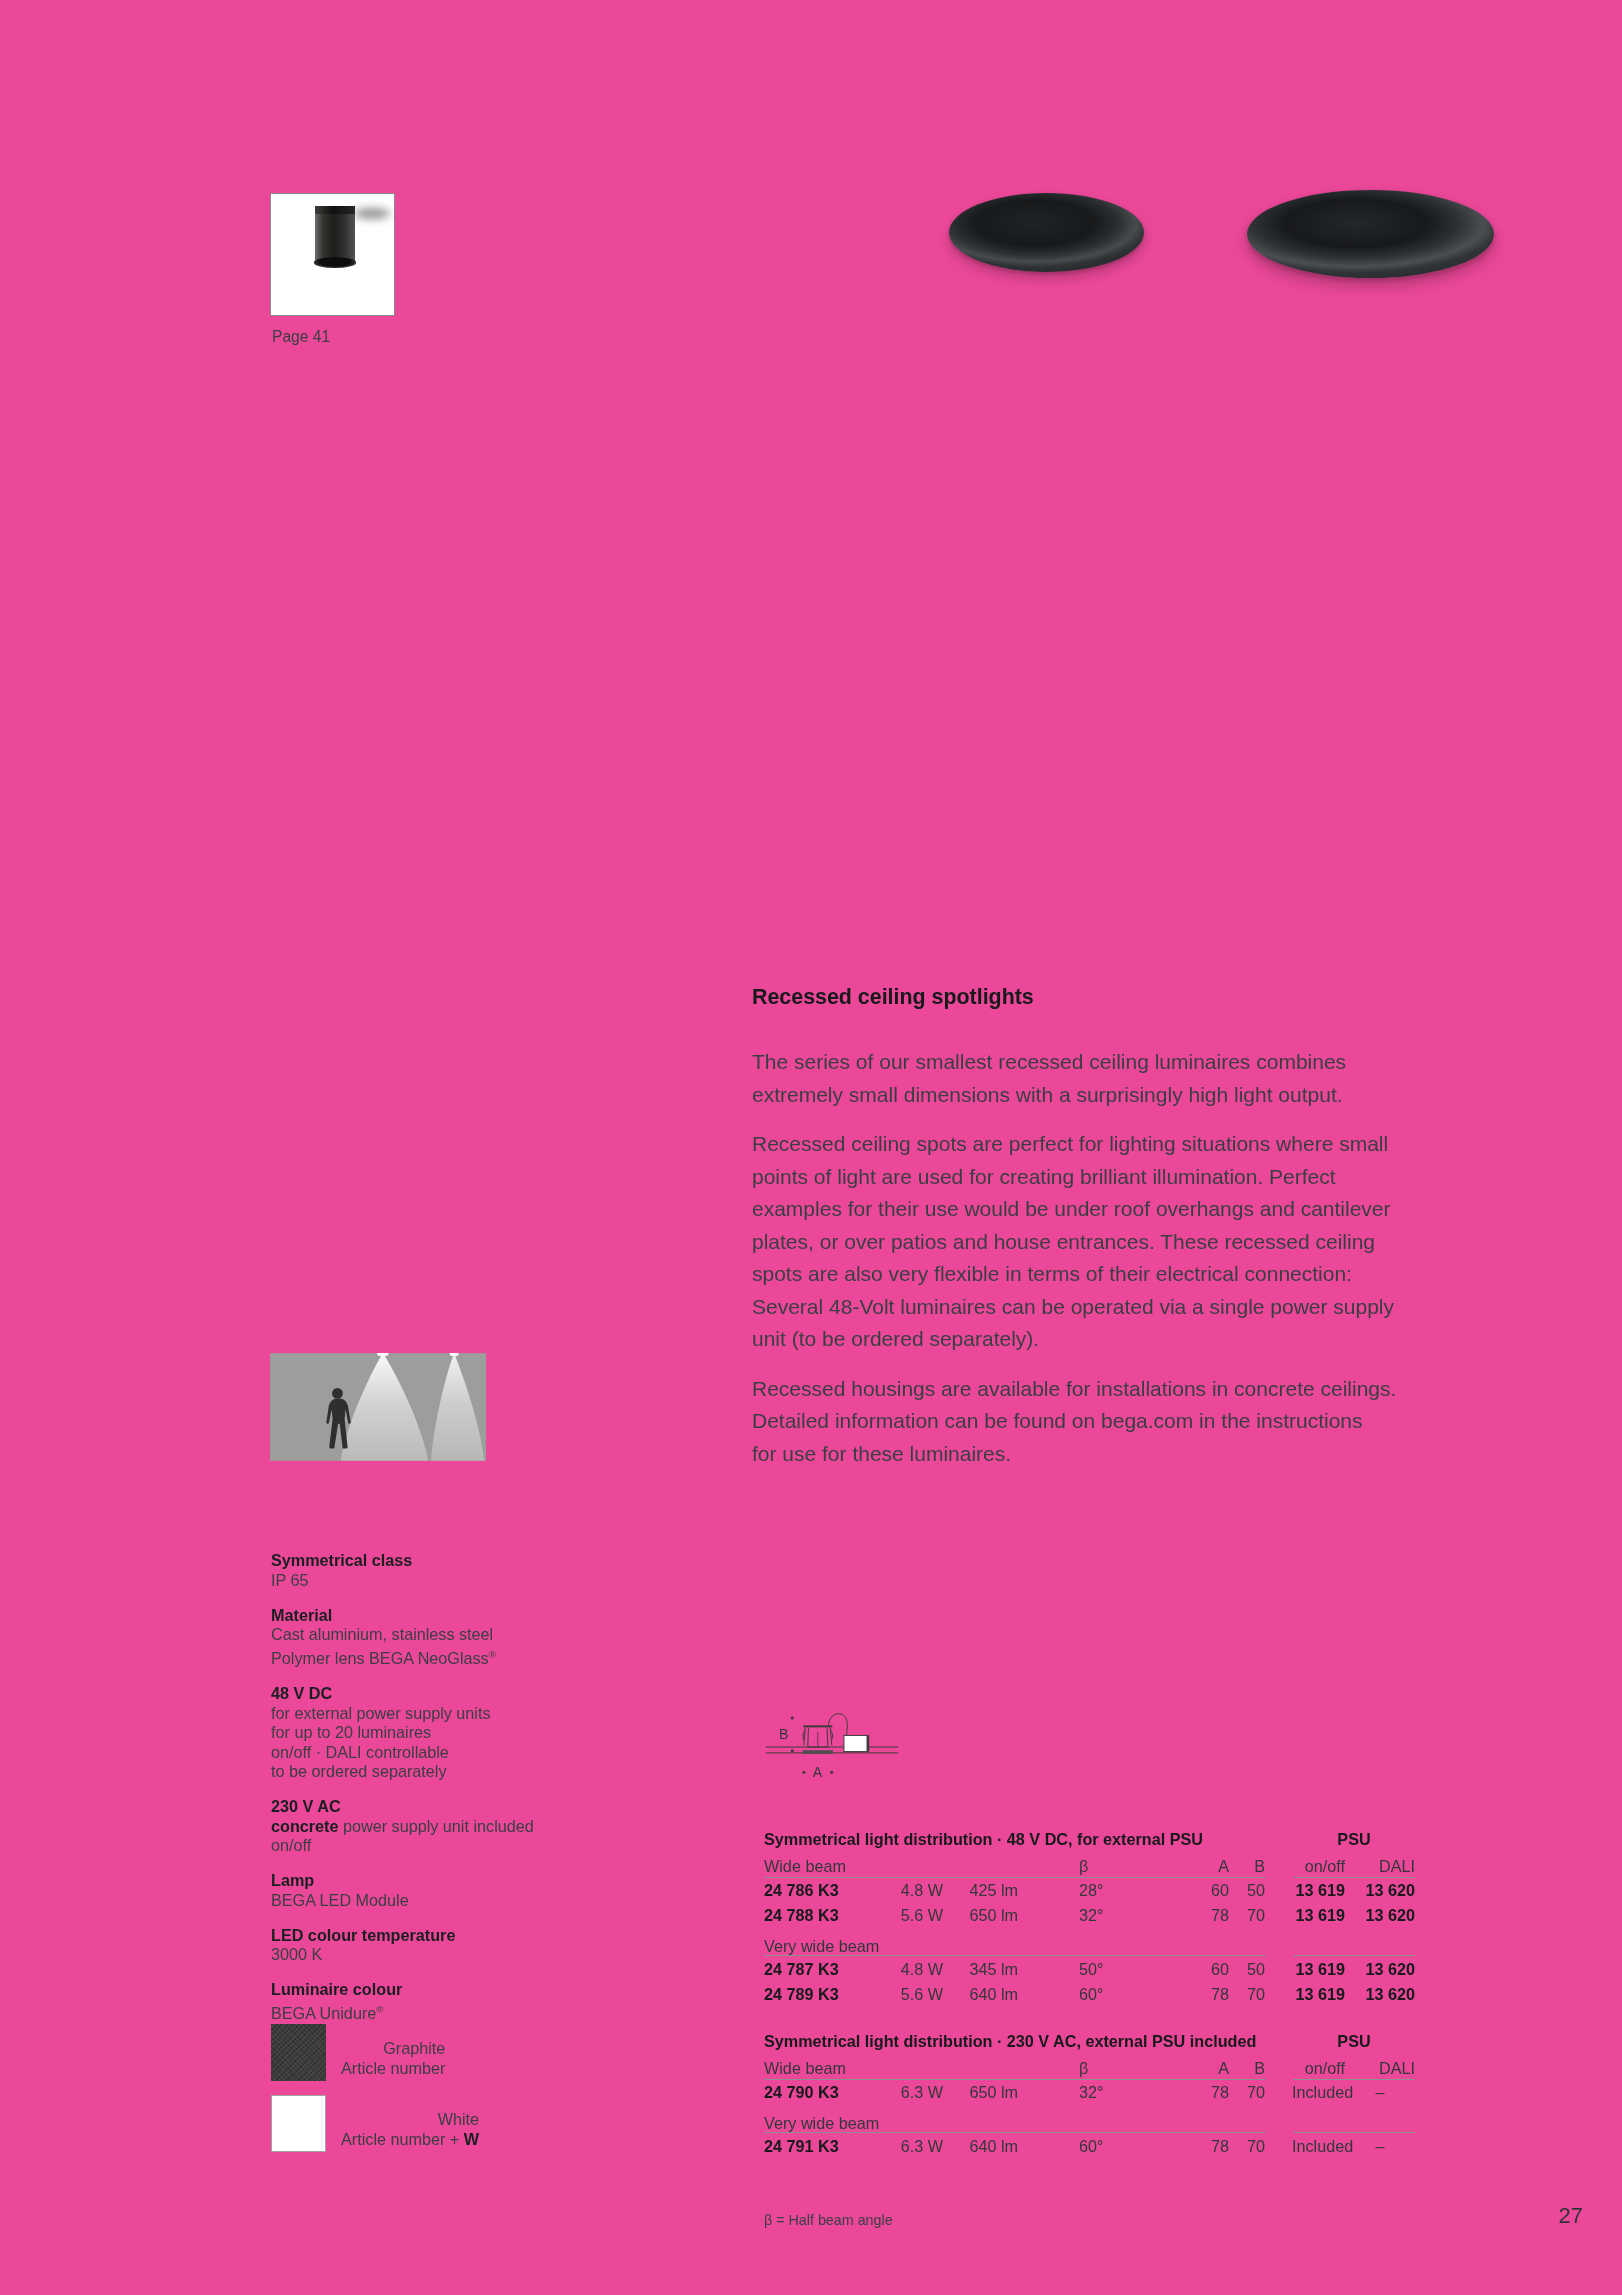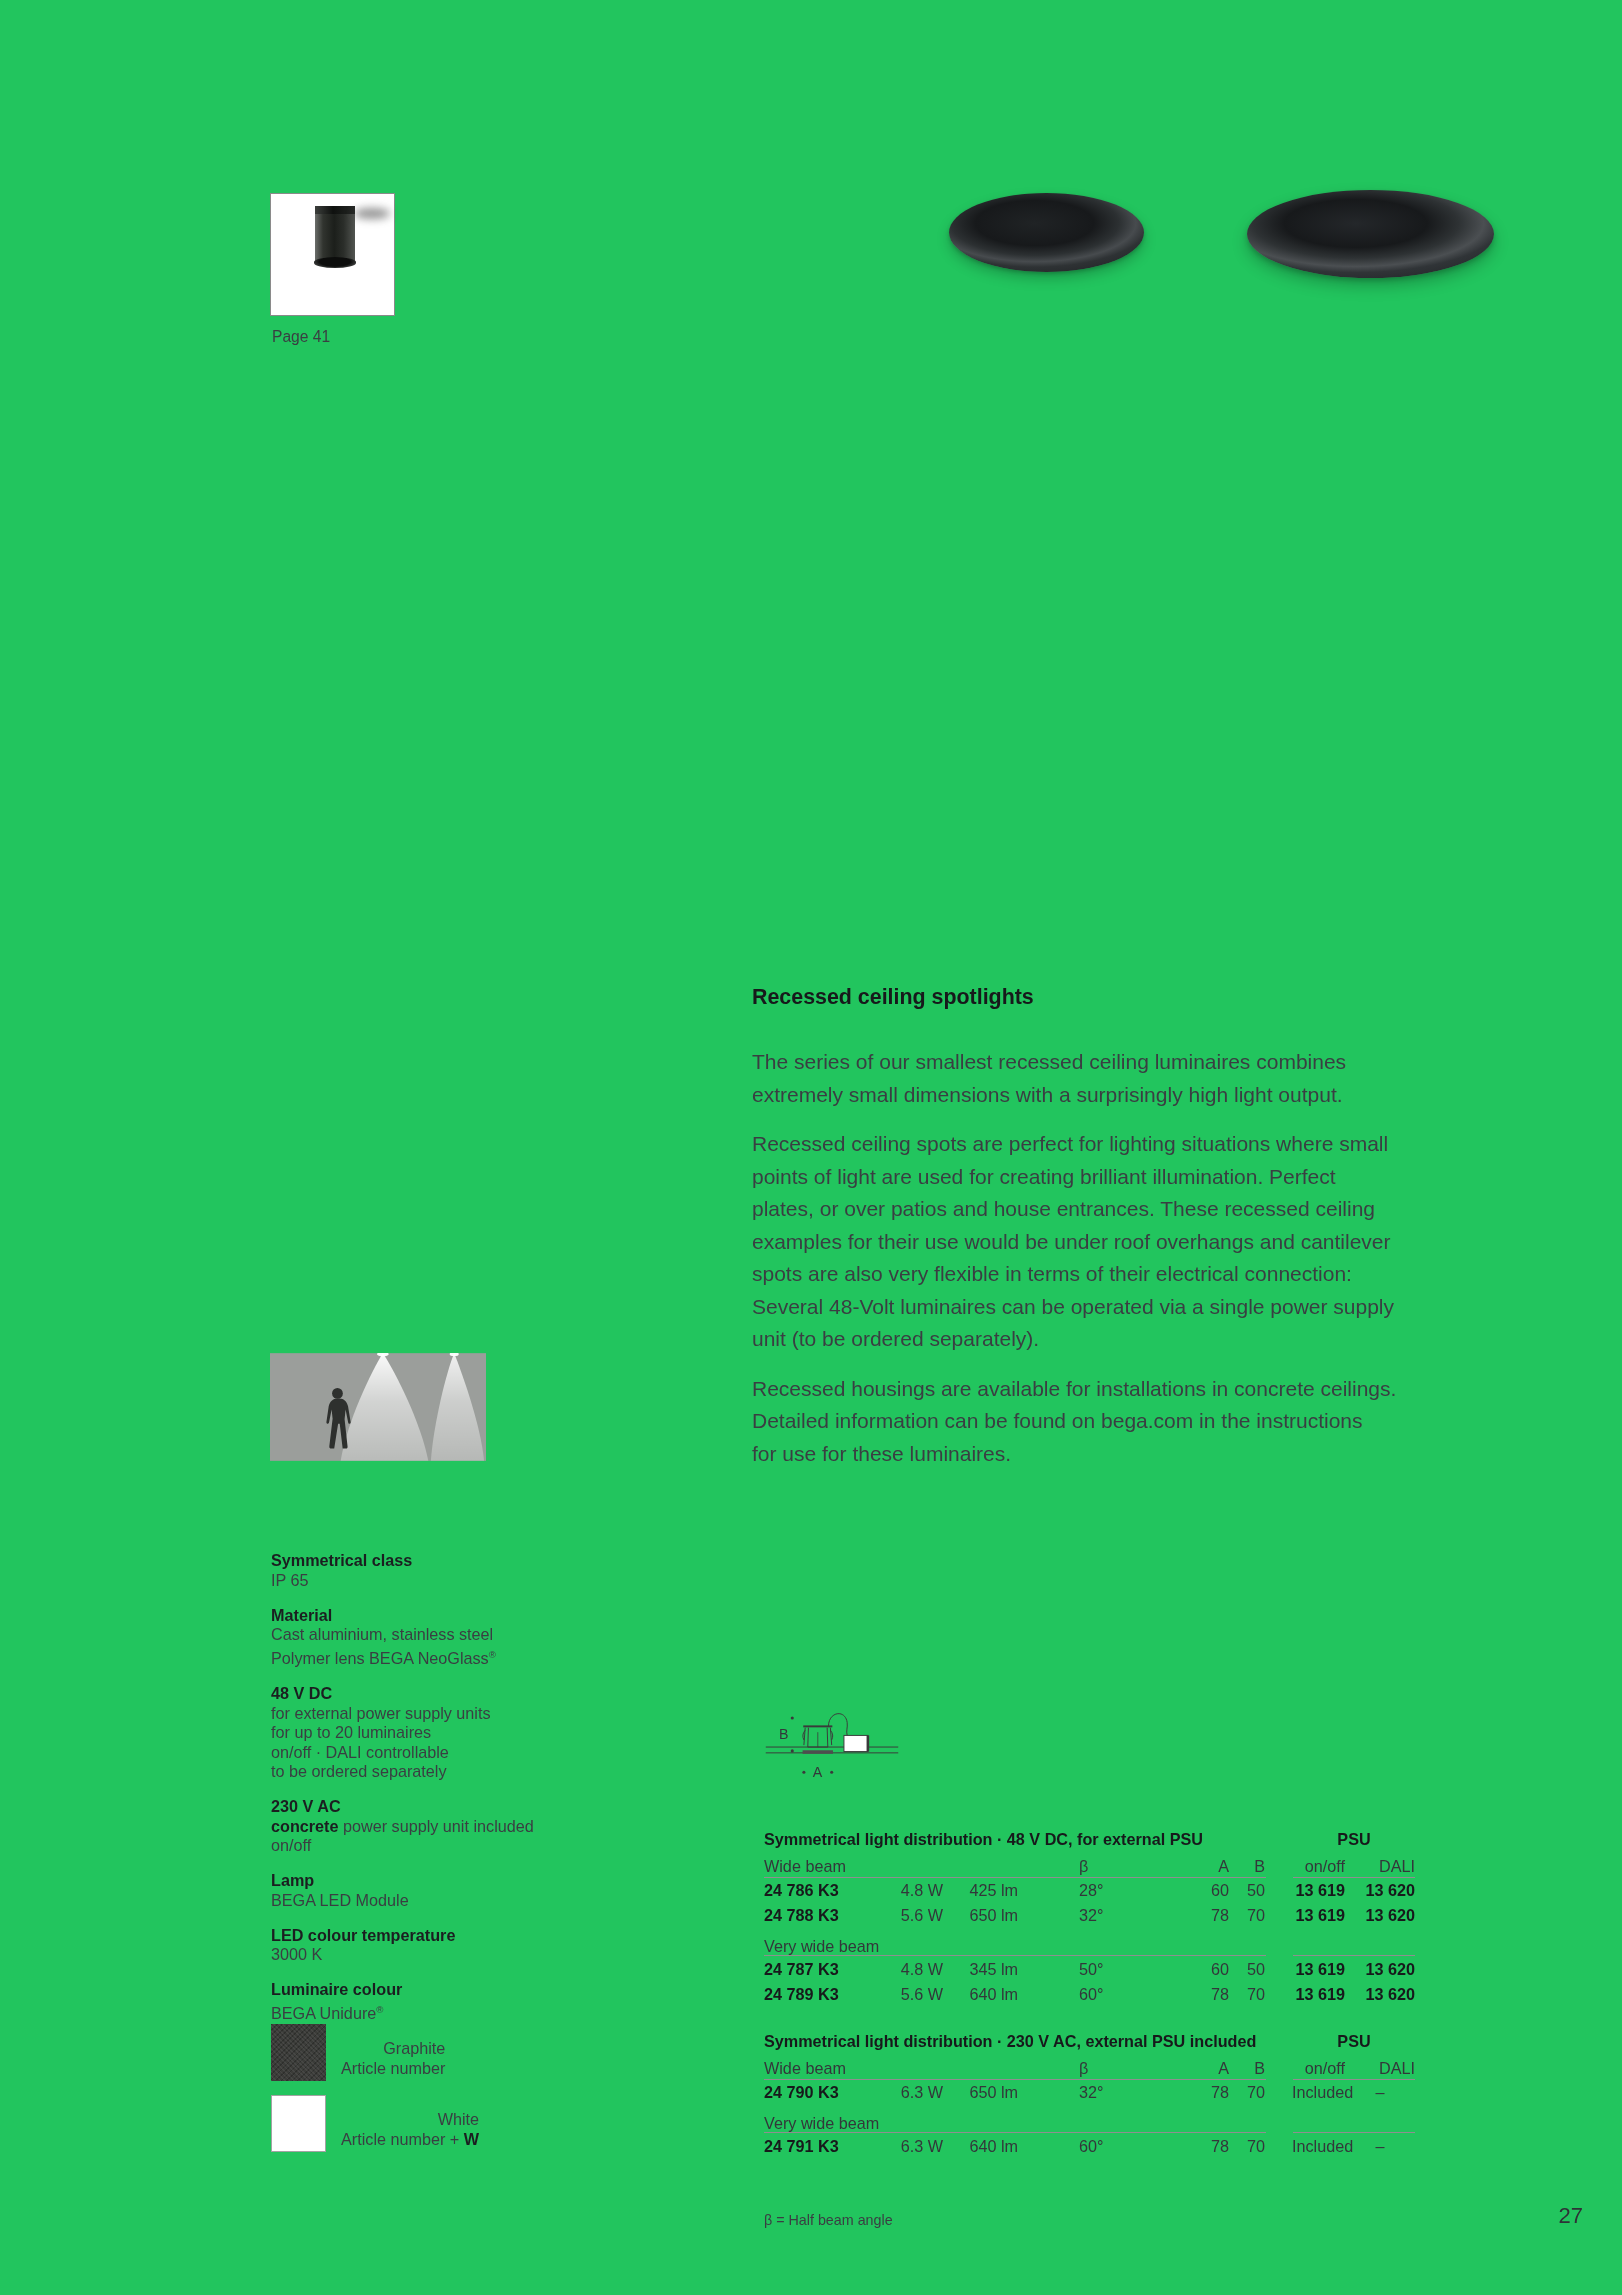--- a/index.html
+++ b/index.html
@@ -1,16 +1,16 @@
 <!DOCTYPE html>
 <html style="font-size:10.4px"><head>
 <meta charset="utf-8">
 <style>
   html,body{margin:0;padding:0;background:#e8e8e8;}
-  .page{position:relative;width:1623px;height:2295px;background:#22c55e;overflow:hidden;
+  .page{position:relative;width:1623px;height:2295px;background:#ec4899;overflow:hidden;
         font-family:"Liberation Sans","DejaVu Sans",sans-serif;color:#3a3e42;}
   
   .thumb-box{position:absolute;left:270px;top:193px;width:125px;height:123px;
              border:0.6px solid #8a8a8a;box-sizing:border-box;background:#fff;}
   .cyl{position:absolute;left:44px;top:12.3px;width:40px;height:57px;
        background:linear-gradient(90deg,#6b6e6b 0%,#31342f 20%,#1c1f1b 48%,#2b2e2a 72%,#525551 100%);}
   .cyl::before{content:"";position:absolute;left:0;top:0;right:0;height:7.8px;
        background:linear-gradient(90deg,#3c3f3c,#0f110f 45%,#242724);}
   .cyl::after{content:"";position:absolute;left:-1.3px;right:-1.3px;bottom:-4.5px;height:10.4px;border-radius:50%;
        background:radial-gradient(ellipse at 50% 42%,#0c0d0c 52%,#3c3e3c 74%,#757775 100%);}
@@ -88,22 +88,22 @@
 
   <div class="intro">
     <h1>Recessed ceiling spotlights</h1>
     <div class="para">
       <div class="ln">The series of our smallest recessed ceiling luminaires combines</div>
       <div class="ln">extremely small dimensions with a surprisingly high light output.</div>
     </div>
     <div class="para">
       <div class="ln">Recessed ceiling spots are perfect for lighting situations where small</div>
       <div class="ln">points of light are used for creating brilliant illumination. Perfect</div>
+      <div class="ln">examples for their use would be under roof overhangs and cantilever</div>
       <div class="ln">plates, or over patios and house entrances. These recessed ceiling</div>
-      <div class="ln">examples for their use would be under roof overhangs and cantilever</div>
       <div class="ln">spots are also very flexible in terms of their electrical connection:</div>
       <div class="ln">Several 48-Volt luminaires can be operated via a single power supply</div>
       <div class="ln">unit (to be ordered separately).</div>
     </div>
     <div class="para">
       <div class="ln">Recessed housings are available for installations in concrete ceilings.</div>
       <div class="ln">Detailed information can be found on bega.com in the instructions</div>
       <div class="ln">for use for these luminaires.</div>
     </div>
   </div>

